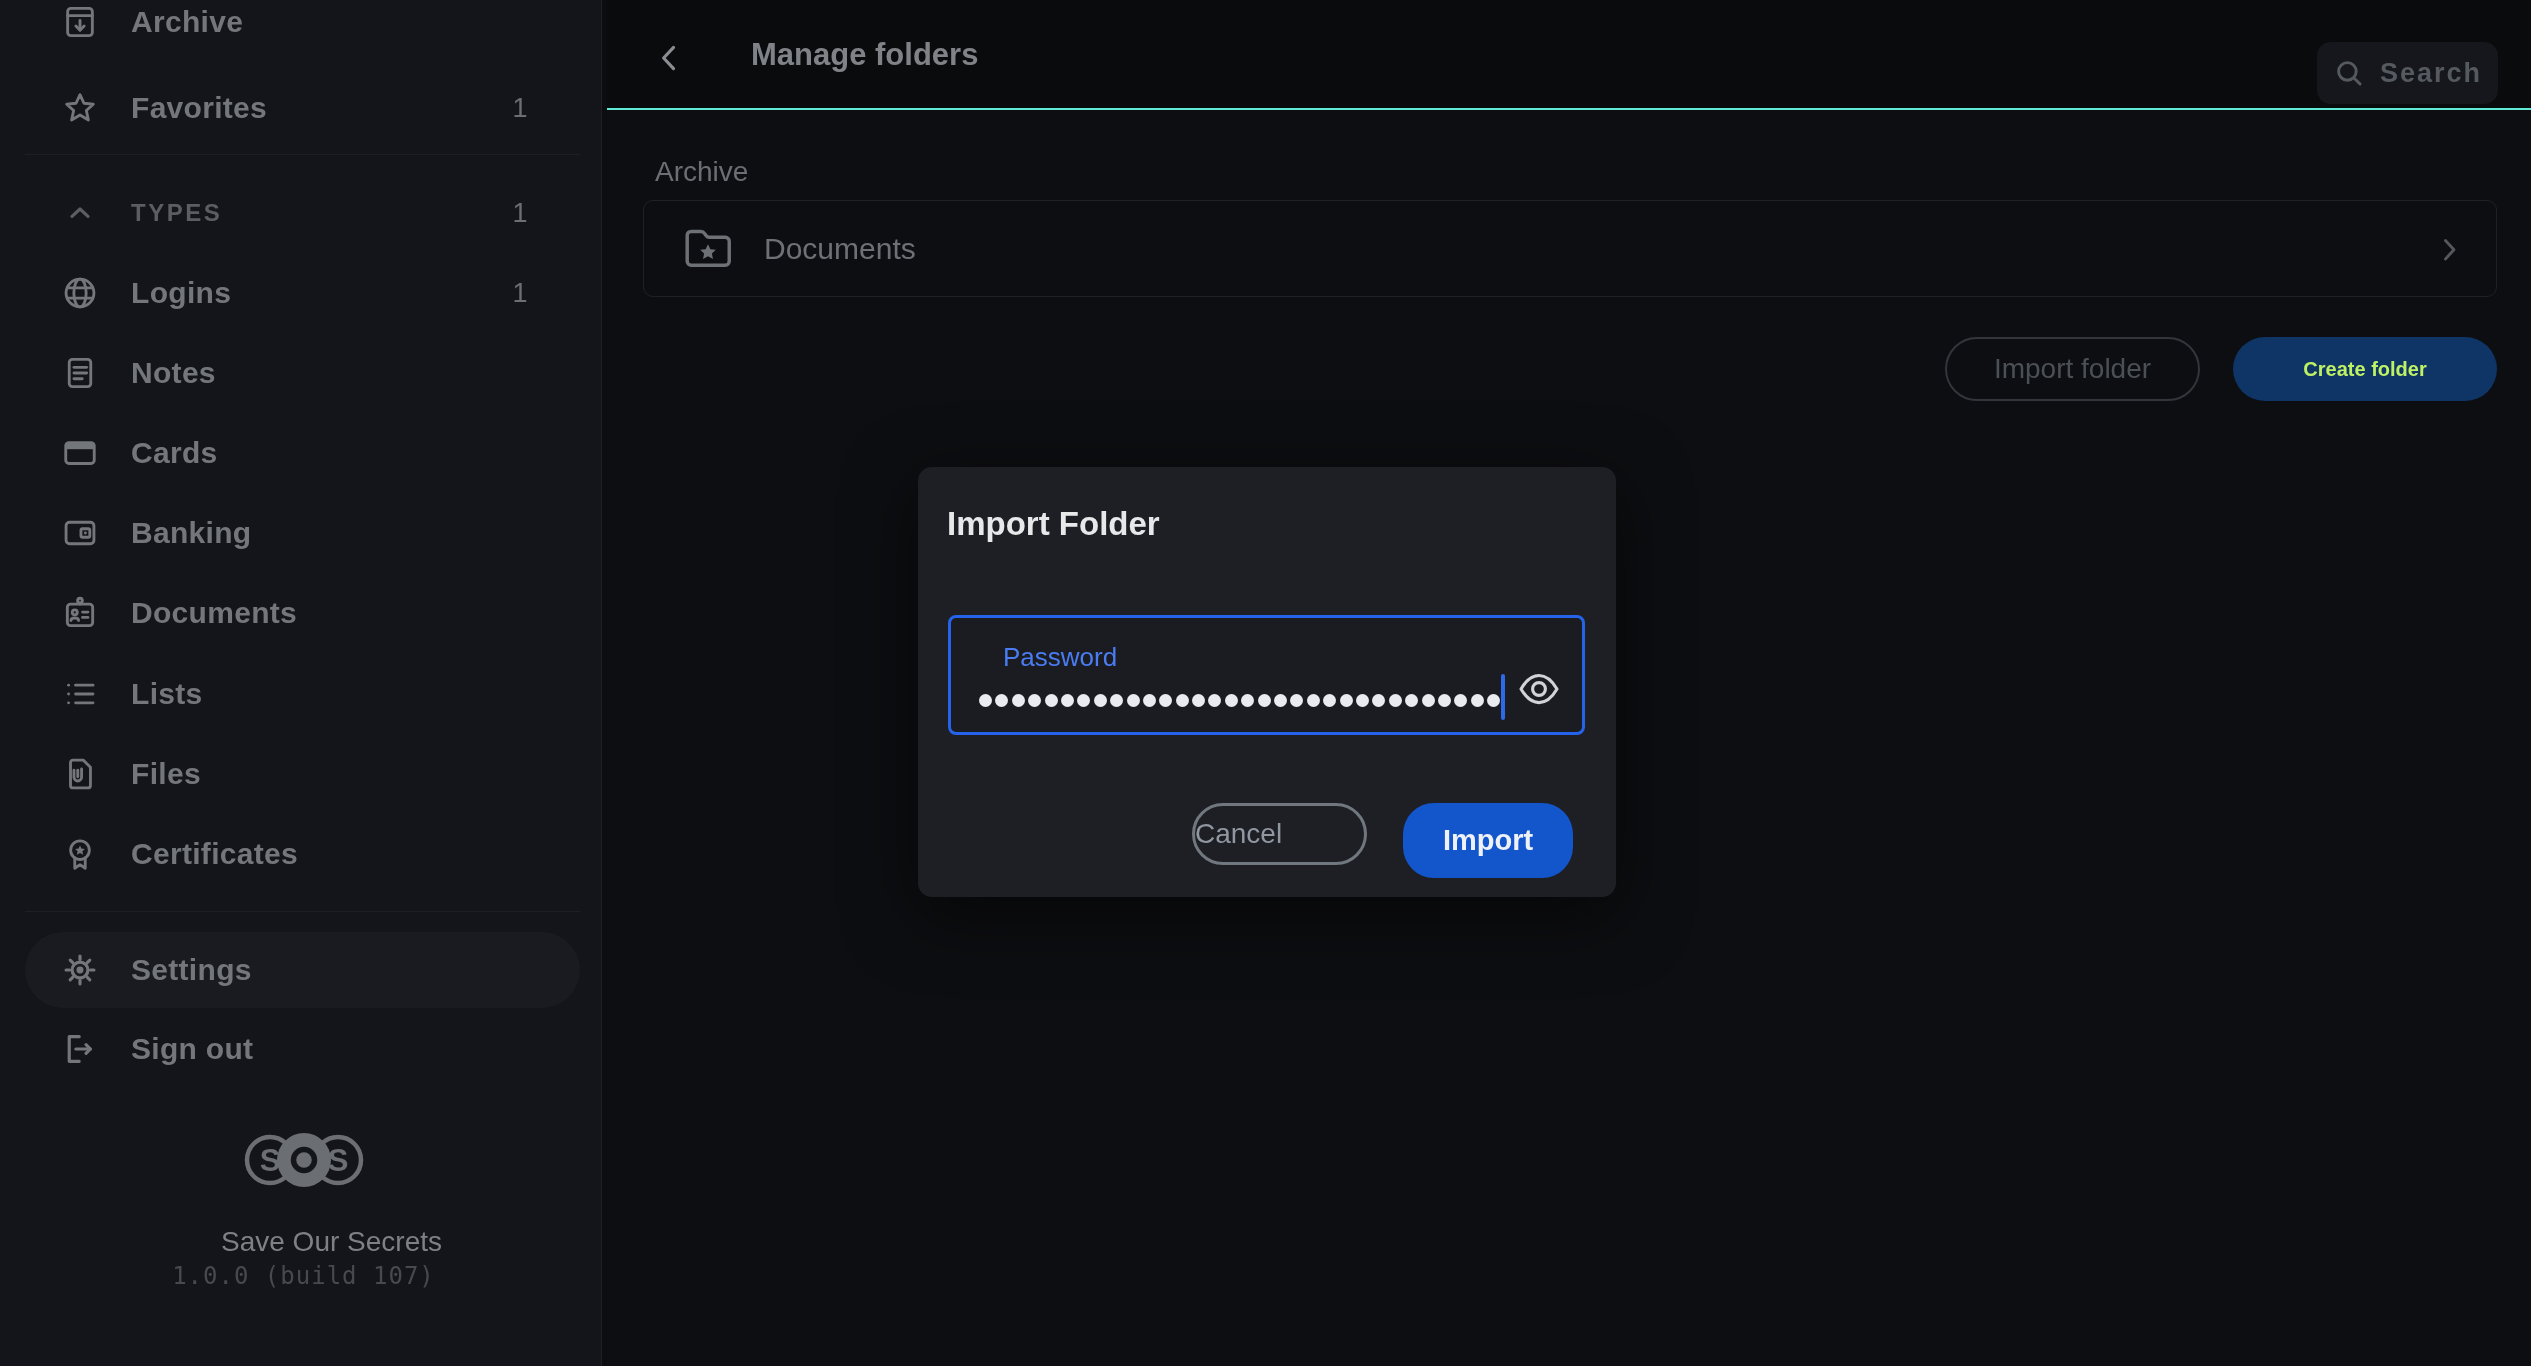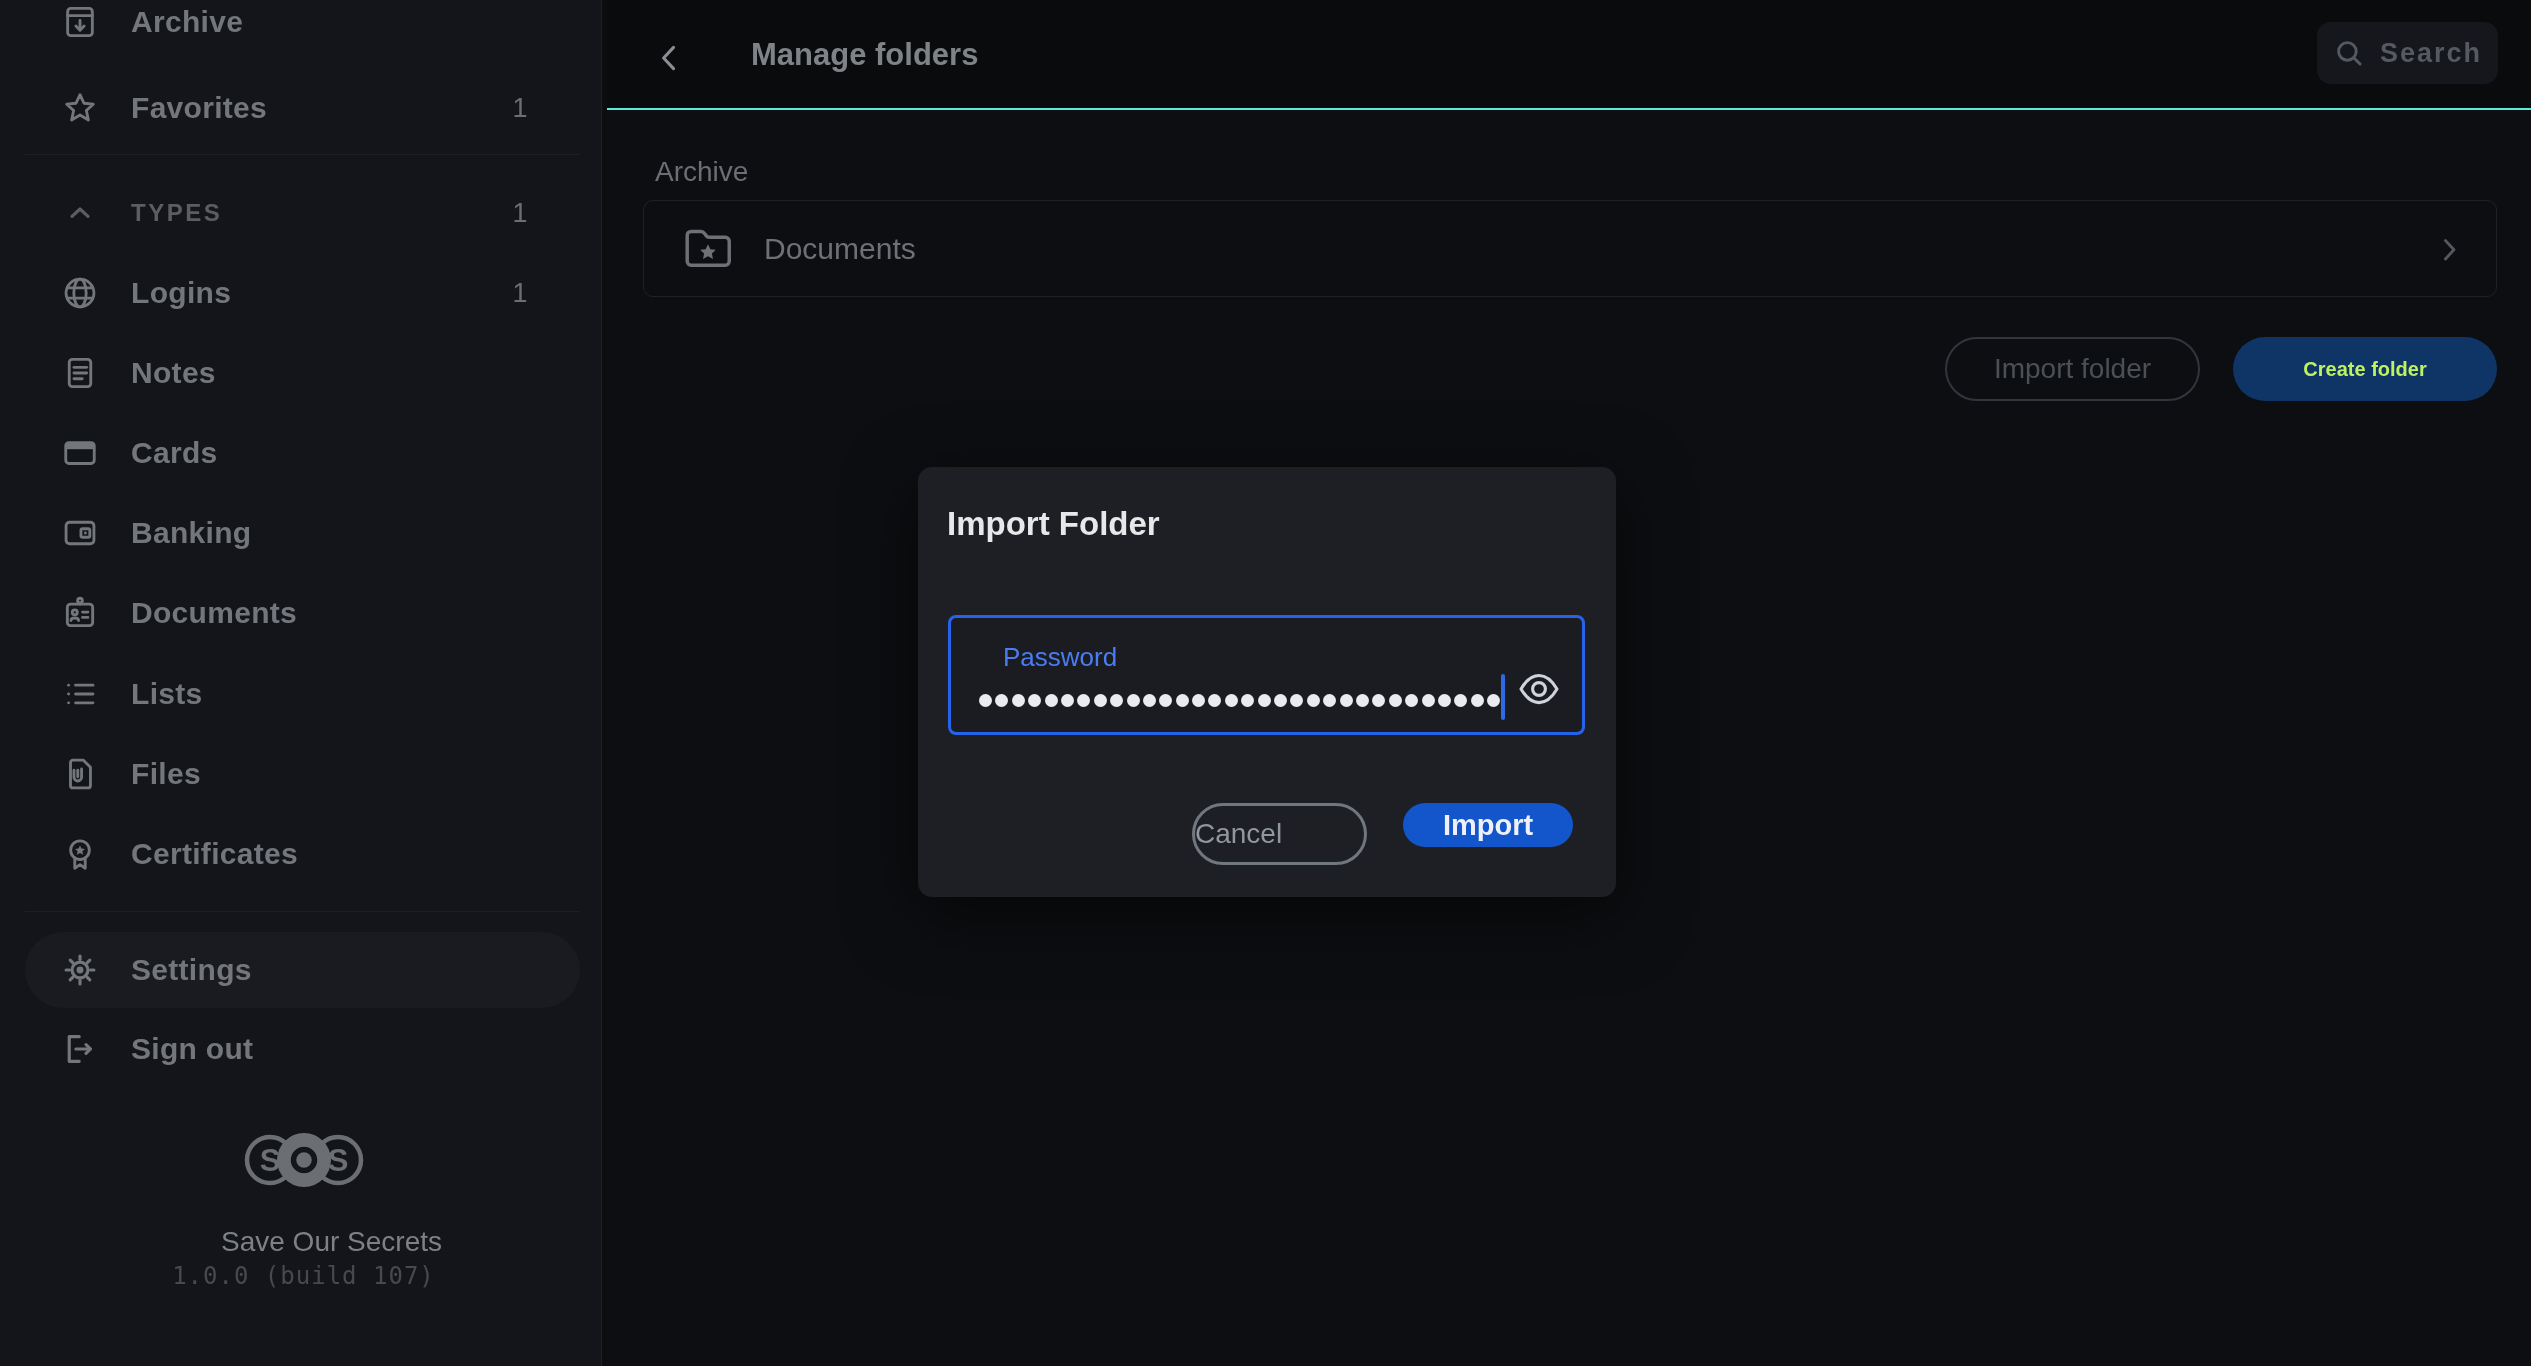--- a/index.html
+++ b/index.html
@@ -21,21 +21,21 @@
   #logo-wrap{left:0;top:1128px;width:607px;display:flex;justify-content:center;}
   #app-name{left:8px;top:1226px;width:607px;text-align:center;font-size:28px;color:#7d8085;padding-left:20px;}
   #app-version{left:0;top:1262px;width:607px;text-align:center;font-size:24px;color:#46494e;
                font-family:"DejaVu Sans Mono",monospace;letter-spacing:1px;}
 
   
   #main{left:607px;top:0;width:1924px;height:1366px;background:#0d0e11;}
   #header{position:absolute;left:0;top:0;width:1924px;height:110px;background:#0a0b0d;border-bottom:2px solid #5eead4;box-sizing:border-box;}
   #back-btn{position:absolute;left:41px;top:36px;width:44px;height:44px;display:flex;align-items:center;justify-content:center;color:#8a8d92;}
   #page-title{position:absolute;left:144px;top:0;height:110px;display:flex;align-items:center;font-size:31px;font-weight:700;color:#7f8287;}
-  #search-btn{position:absolute;left:1710px;top:22px;width:181px;height:62px;background:#15171c;border-radius:14px;
+  #search-btn{position:absolute;left:1710px;top:42px;width:181px;height:62px;background:#15171c;border-radius:14px;
               display:flex;align-items:center;justify-content:center;gap:15px;color:#555960;}
   #search-btn .slabel{font-size:27px;letter-spacing:2px;font-weight:600;}
 
   #folders-label{position:absolute;left:48px;top:156px;font-size:28px;color:#6b6e73;}
   #folder-row{position:absolute;left:36px;top:200px;width:1854px;height:97px;border:1px solid #1f2126;border-radius:10px;
               box-sizing:border-box;display:flex;align-items:center;color:#6d7075;}
   #folder-row .fic{margin-left:38px;display:flex;}
   #folder-row .fname{margin-left:30px;font-size:30px;font-weight:500;}
   #folder-row .chev{position:absolute;right:30px;display:flex;color:#54575c;}
 
@@ -49,21 +49,21 @@
   #modal-title{position:absolute;left:29px;top:38px;font-size:33px;font-weight:700;color:#e7e8ea;}
   #password-field{position:absolute;left:30px;top:148px;width:637px;height:120px;background:#1a1c21;
                   border:3px solid #2563eb;border-radius:8px;box-sizing:border-box;}
   #password-label{position:absolute;left:52px;top:24px;font-size:26px;color:#4a7cf2;}
   #password-dots{position:absolute;left:28px;top:76px;display:flex;align-items:center;}
   #password-dots .dot{width:13px;height:13px;border-radius:50%;background:#e9ebee;margin-right:3.4px;flex:0 0 auto;}
   #caret{position:absolute;left:550px;top:56px;width:4px;height:46px;background:#2e6ae8;border-radius:2px;}
   #eye-btn{position:absolute;right:16px;top:48px;width:54px;height:46px;display:flex;align-items:center;justify-content:center;color:#d0d4da;}
   #cancel-btn{position:absolute;left:274px;top:336px;width:175px;height:62px;border:3px solid #71777f;border-radius:31px;
               box-sizing:border-box;display:flex;align-items:center;justify-content:flex-start;color:#9097a0;font-size:28px;font-weight:400;}
-  #import-btn{position:absolute;left:485px;top:336px;width:170px;height:44px;background:#1356cb;border-radius:31px;
+  #import-btn{position:absolute;left:485px;top:336px;width:170px;height:75px;background:#1356cb;border-radius:31px;
               display:flex;align-items:center;justify-content:center;color:#eef1f8;font-size:29px;font-weight:700;}
 </style>
 </head>
 <body>
 
 <div id="sidebar" class="abs">
 
   <div class="srow" style="top:-18px">
     <span class="ic">
       <svg class="icon" width="38" height="38" viewBox="0 0 24 24">

